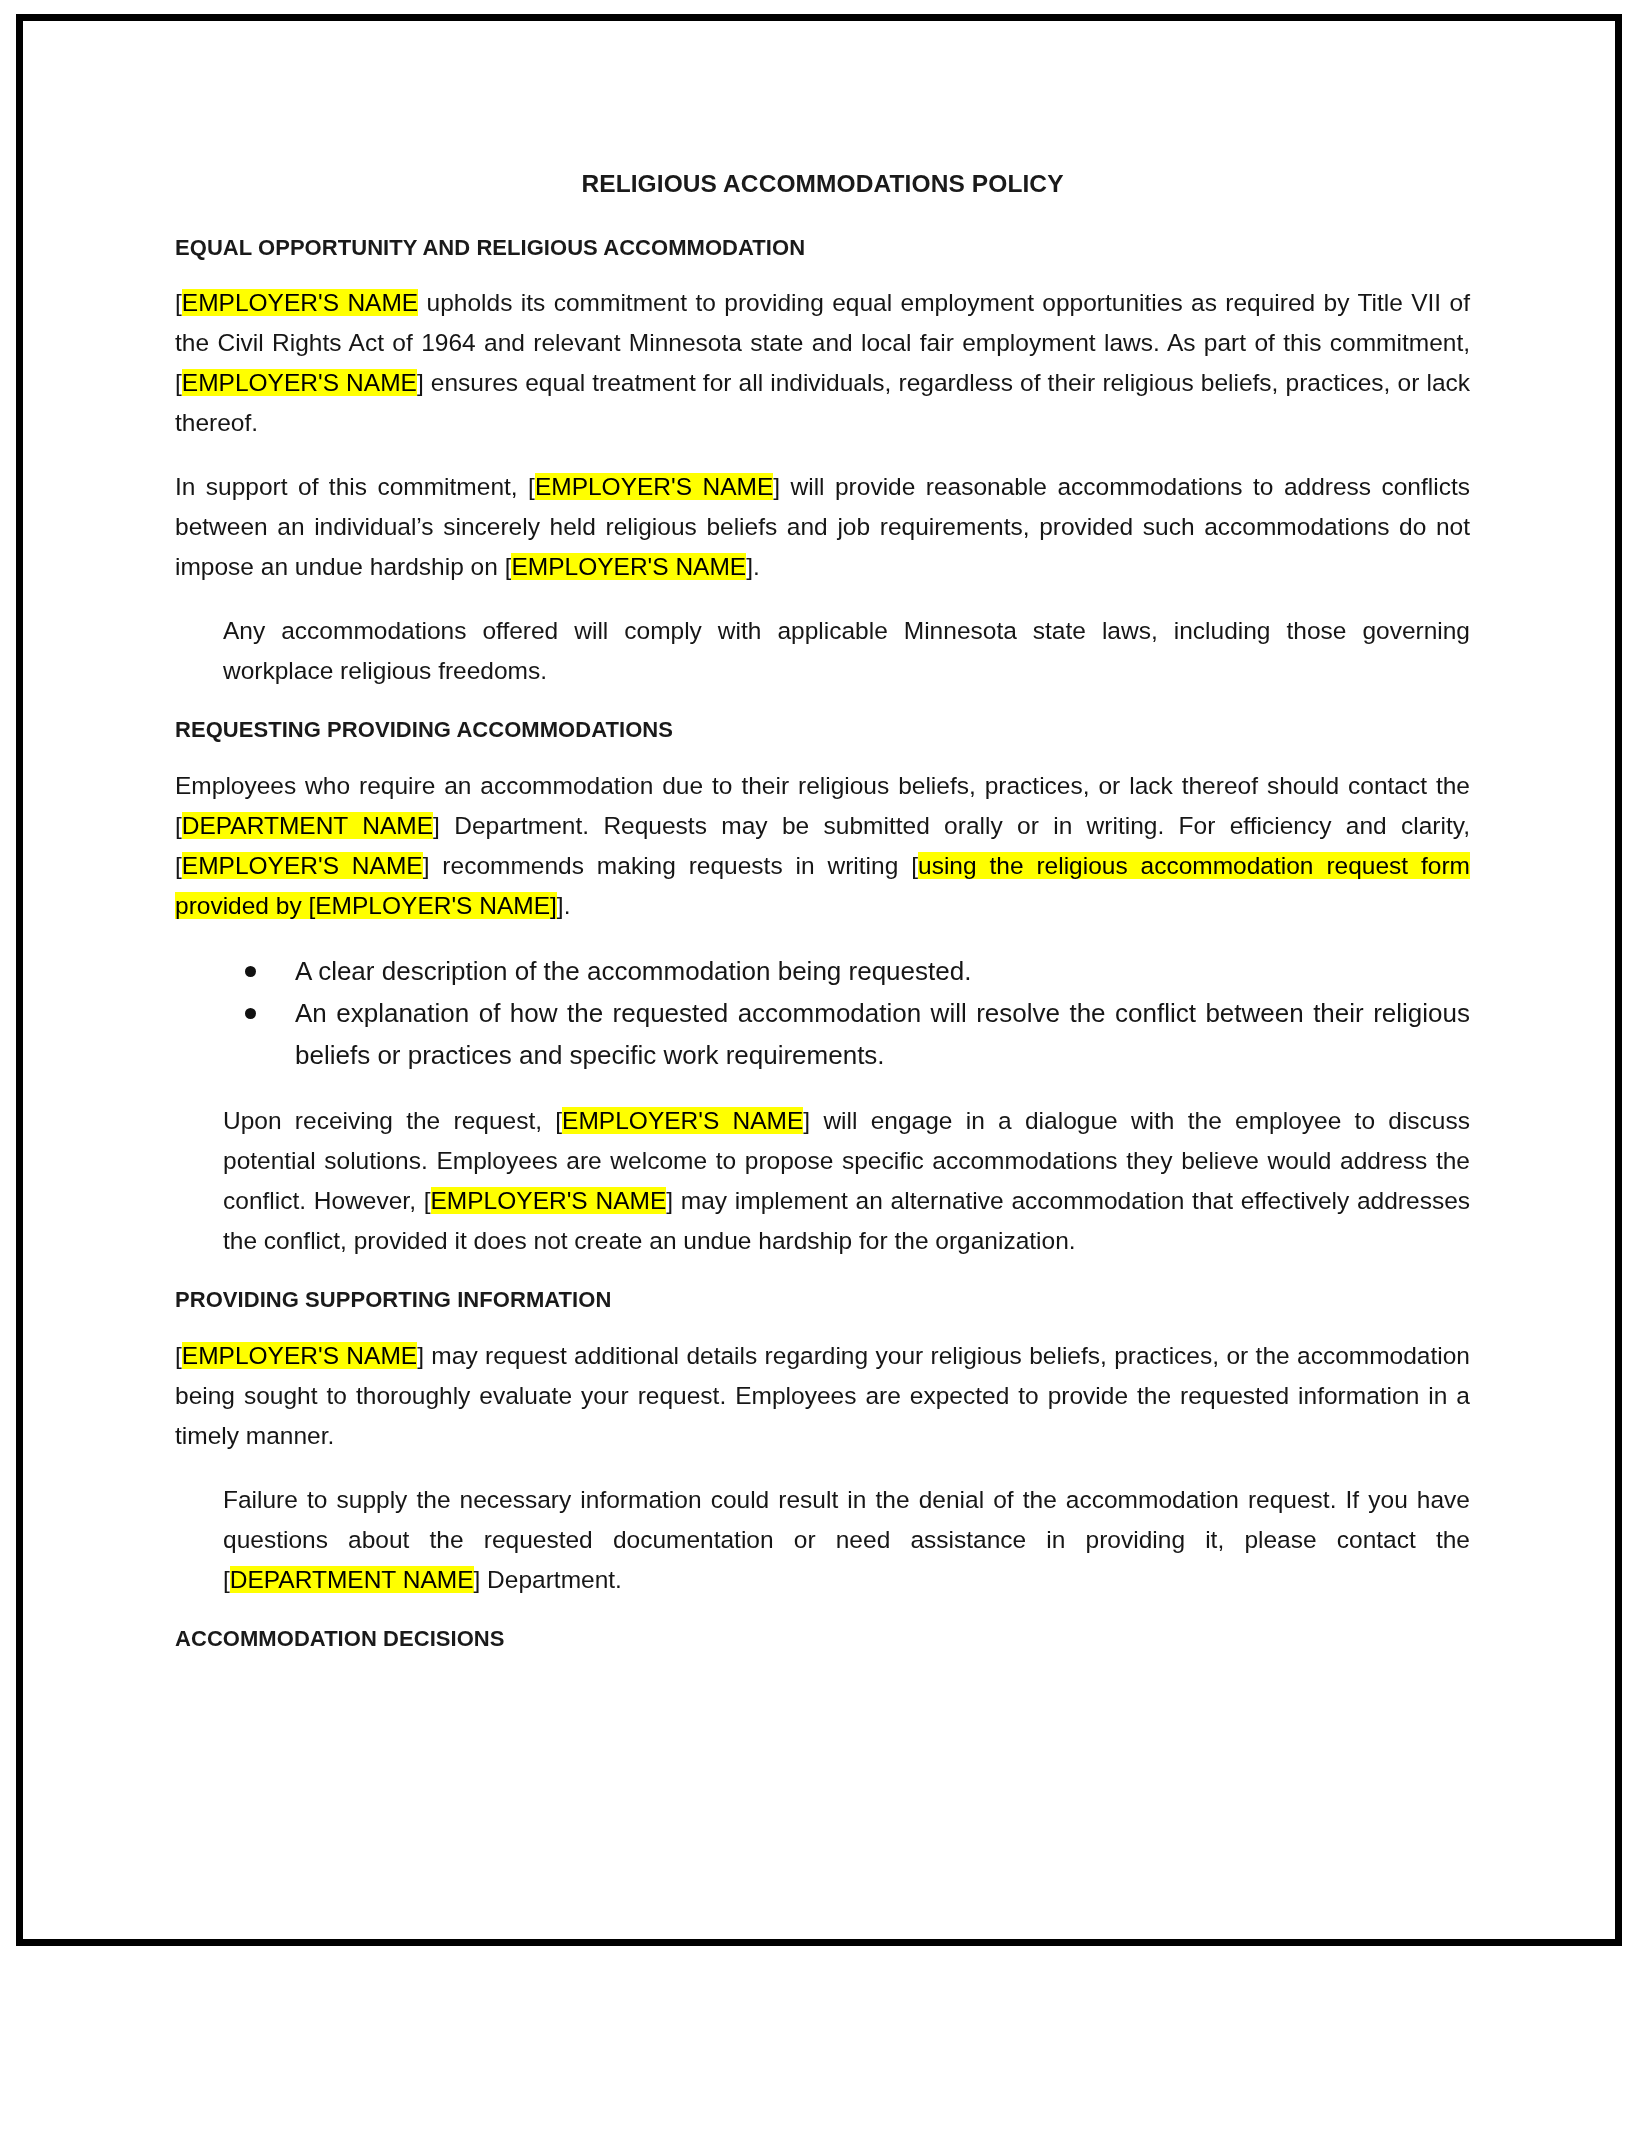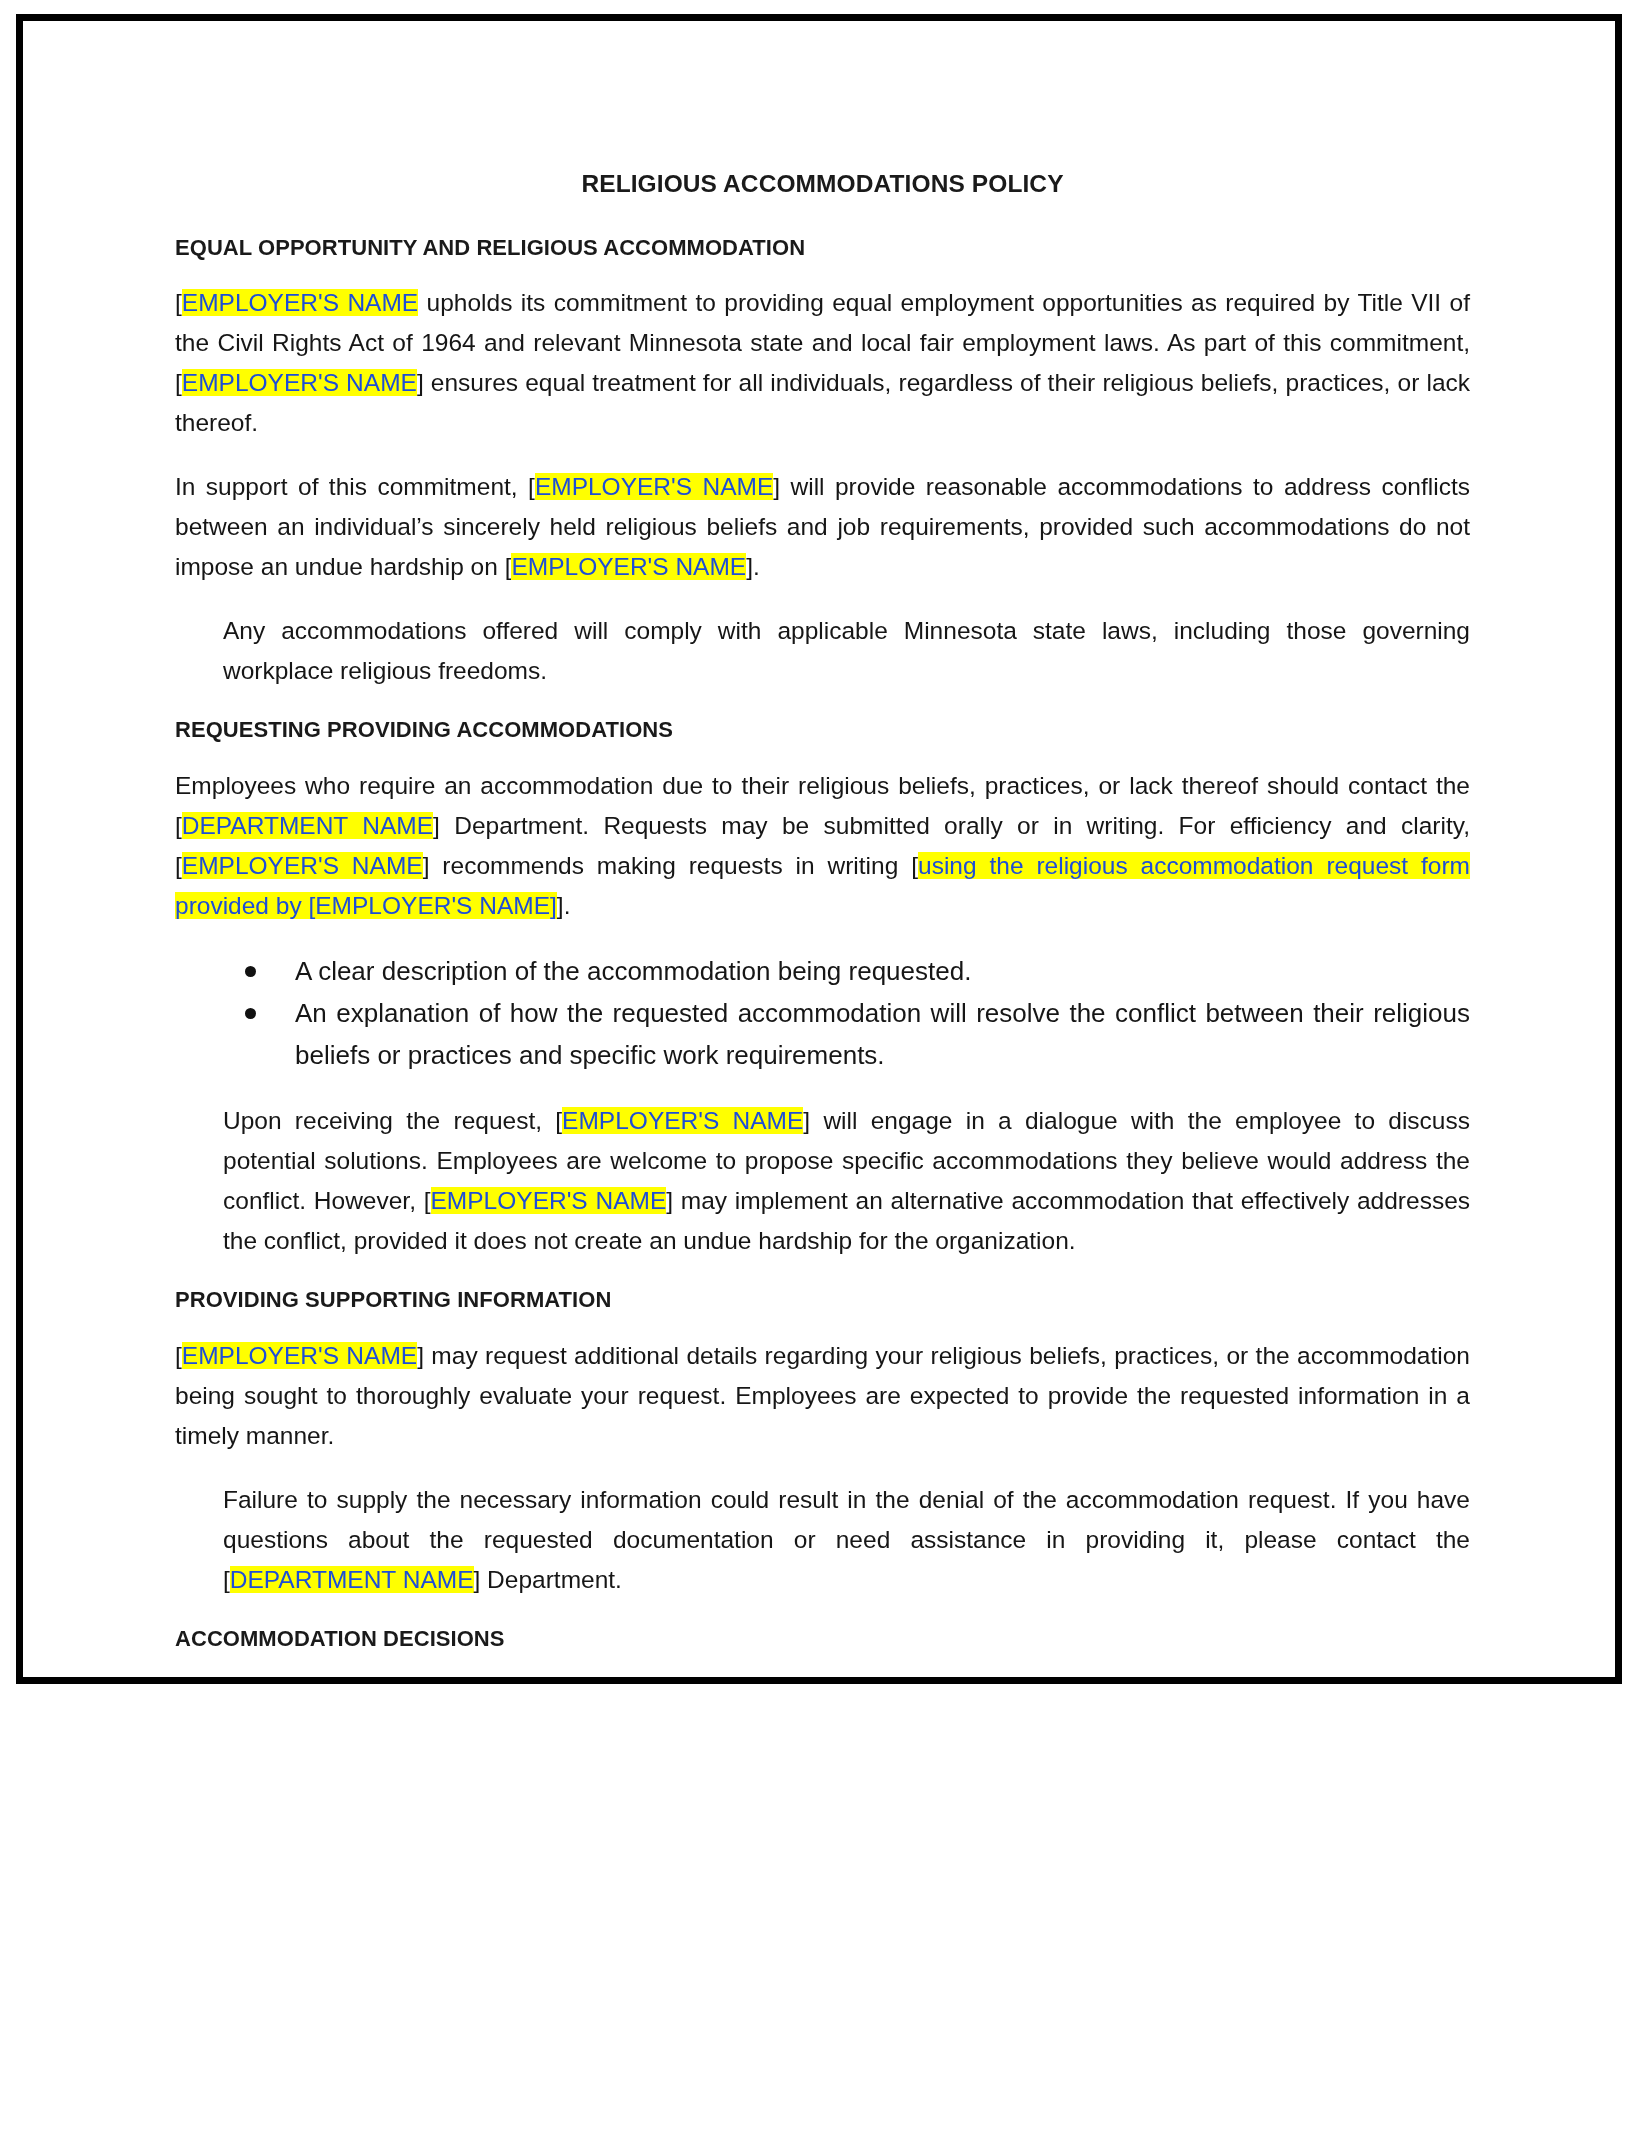--- a/index.html
+++ b/index.html
@@ -14,21 +14,21 @@
     height: 2133px;
     font-family: "Liberation Sans", "DejaVu Sans", sans-serif;
   }
 
   
   #page-sheet {
     position: absolute;
     left: 16px;
     top: 14px;
     width: 1606px;
-    height: 1670px;
+    height: 1932px;
     background: #ffffff;
     border: 7px solid #000000;
     overflow: hidden;
   }
 
   #page-inner {
     position: absolute;
     left: 0;
     top: 0;
     right: 0;
@@ -120,21 +120,21 @@
     border-radius: 50%;
     background: #111111;
   }
   
   ul.bullets li.multiline {
     text-align: justify;
   }
 
   .hl {
     background-color: #ffff00;
-    color: #1d4ed8;
+    color: #000000;
     padding: 0 0 0 0;
     box-decoration-break: clone;
     -webkit-box-decoration-break: clone;
   }
 
   .page-number {
     position: absolute;
     left: 0;
     right: 0;
     top: 1950px;

